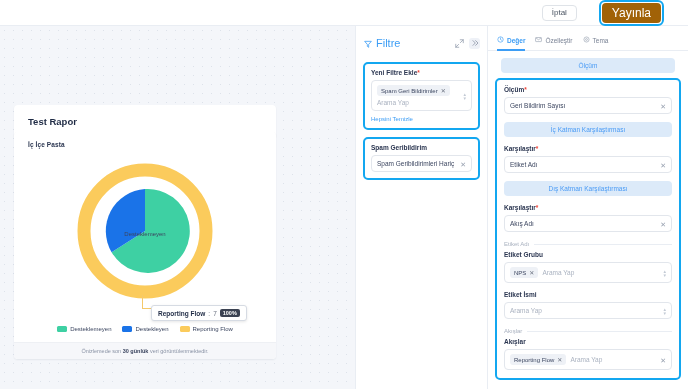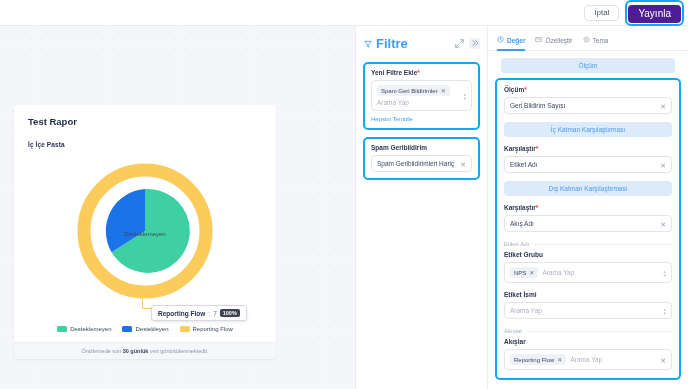--- a/index.html
+++ b/index.html
@@ -9,32 +9,32 @@
     background: #ffffff;
     overflow: hidden;
   }
   #app { position: relative; width: 688px; height: 389px; background:#fff; }
 
   
   .topbar {
     position: absolute; left:0; top:0; width:688px; height:26px;
     background:#fff; border-bottom:1px solid #e9edf3;
     display:flex; align-items:center; justify-content:flex-end;
-    padding-right:4px; gap:6px;
+    padding-right:24px; gap:22px;
   }
   .btn-cancel {
     font-size:8px; color:#4b5563; background:#fff;
     border:1px solid #dfe3e8; border-radius:4px;
     padding:3px 9px; line-height:1; cursor:pointer;
   }
   .btn-publish-wrap {
     border:2px solid #13a7f0; border-radius:6px; padding:1px;
   }
   .btn-publish {
-    font-size:10px; color:#fff; background:#4c1d95;
+    font-size:12px; color:#fff; background:#a16207;
     border:none; border-radius:4px; padding:4px 10px;
     line-height:1; cursor:pointer;
   }
 
   
   .canvas {
     position:absolute; left:0; top:26px; width:355px; height:363px;
     background-color:#f4f6fa;
     background-image: radial-gradient(#dde2ea 0.8px, transparent 0.8px);
     background-size: 9px 9px;
@@ -100,21 +100,21 @@
 
   
   .filter-panel {
     position:absolute; left:355px; top:26px; width:133px; height:363px;
     background:#fff; border-left:1px solid #e9edf3; border-right:1px solid #e9edf3;
   }
   .filter-head {
     display:flex; align-items:center; padding:8px 7px 7px 8px; gap:4px;
   }
   .filter-head .ttl {
-    font-size:13px; font-weight:bold; color:#3c9df5; flex:1;
+    font-size:11px; font-weight:normal; color:#3c9df5; flex:1;
   }
   .icon-btn {
     width:11px; height:11px; display:flex; align-items:center; justify-content:center;
     border-radius:3px; cursor:pointer;
   }
   .icon-btn.bg { background:#eef1f7; }
   .hl-box {
     position:relative; margin:3px 7px 0 7px;
     border:2px solid #13a7f0; border-radius:5px;
     background:#fff; padding:5px 6px 6px 6px;

